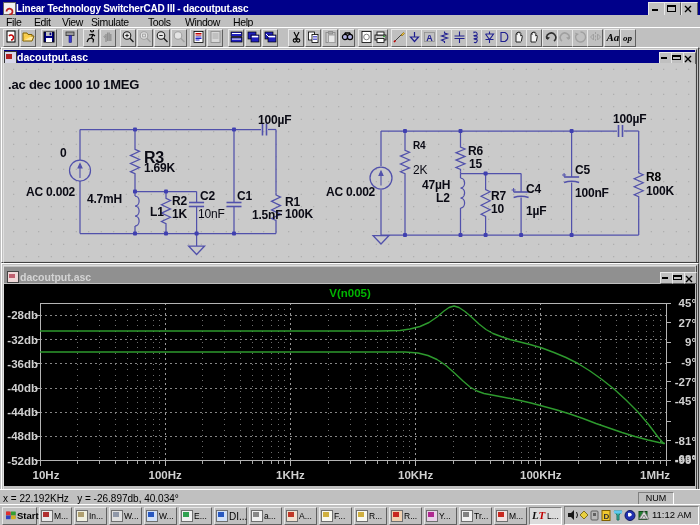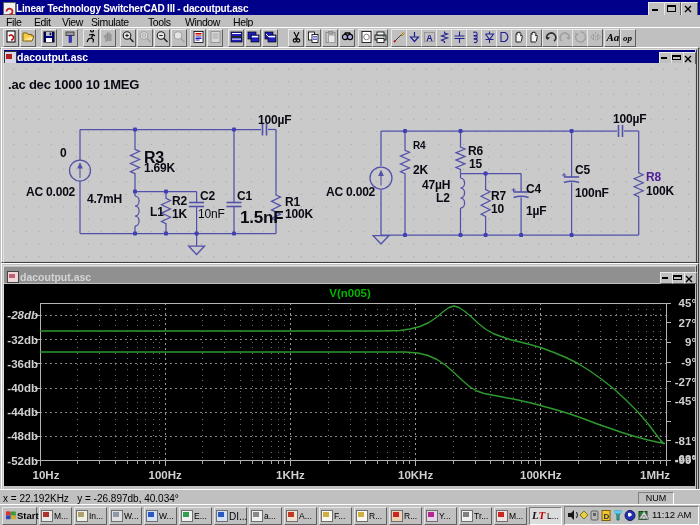--- a/index.html
+++ b/index.html
@@ -376,38 +376,38 @@
 <div class="ab" style="left:26px;top:185px;font-size:12px;font-weight:bold;letter-spacing:-0.2px;color:#0a0a14;white-space:nowrap;">AC 0.002</div>
 <div class="ab" style="left:144px;top:149px;font-size:16px;font-weight:bold;letter-spacing:-0.2px;color:#0a0a14;white-space:nowrap;">R3</div>
 <div class="ab" style="left:144px;top:161px;font-size:12px;font-weight:bold;letter-spacing:-0.2px;color:#0a0a14;white-space:nowrap;">1.69K</div>
 <div class="ab" style="left:87px;top:192px;font-size:12px;font-weight:bold;letter-spacing:-0.2px;color:#0a0a14;white-space:nowrap;">4.7mH</div>
 <div class="ab" style="left:110px;top:205px;font-size:12px;font-weight:bold;letter-spacing:-0.2px;color:#0a0a14;white-space:nowrap;margin-left:40px;">L1</div>
 <div class="ab" style="left:172px;top:194px;font-size:12px;font-weight:bold;letter-spacing:-0.2px;color:#0a0a14;white-space:nowrap;">R2</div>
 <div class="ab" style="left:172px;top:207px;font-size:12px;font-weight:bold;letter-spacing:-0.2px;color:#0a0a14;white-space:nowrap;">1K</div>
 <div class="ab" style="left:200px;top:189px;font-size:12px;font-weight:bold;letter-spacing:-0.2px;color:#0a0a14;white-space:nowrap;">C2</div>
 <div class="ab" style="left:198px;top:207px;font-size:12px;font-weight:normal;letter-spacing:-0.2px;color:#0a0a14;white-space:nowrap;">10nF</div>
 <div class="ab" style="left:237px;top:189px;font-size:12px;font-weight:bold;letter-spacing:-0.2px;color:#0a0a14;white-space:nowrap;">C1</div>
-<div class="ab" style="left:240px;top:208px;font-size:17px;font-weight:bold;letter-spacing:-0.2px;color:#0a0a14;white-space:nowrap;text-align:right;">1.5nF</div>
+<div class="ab" style="left:252px;top:208px;font-size:12px;font-weight:bold;letter-spacing:-0.2px;color:#0a0a14;white-space:nowrap;text-align:right;">1.5nF</div>
 <div class="ab" style="left:285px;top:195px;font-size:12px;font-weight:bold;letter-spacing:-0.2px;color:#0a0a14;white-space:nowrap;">R1</div>
 <div class="ab" style="left:285px;top:207px;font-size:12px;font-weight:bold;letter-spacing:-0.2px;color:#0a0a14;white-space:nowrap;">100K</div>
 <div class="ab" style="left:258px;top:113px;font-size:12px;font-weight:bold;letter-spacing:-0.2px;color:#0a0a14;white-space:nowrap;">100µF</div>
 <div class="ab" style="left:326px;top:185px;font-size:12px;font-weight:bold;letter-spacing:-0.2px;color:#0a0a14;white-space:nowrap;">AC 0.002</div>
 <div class="ab" style="left:413px;top:140px;font-size:10px;font-weight:bold;letter-spacing:-0.2px;color:#0a0a14;white-space:nowrap;">R4</div>
-<div class="ab" style="left:413px;top:163px;font-size:12px;font-weight:bold;letter-spacing:-0.2px;color:#0a0a14;white-space:nowrap;">2K</div>
+<div class="ab" style="left:413px;top:163px;font-size:12px;font-weight:normal;letter-spacing:-0.2px;color:#0a0a14;white-space:nowrap;">2K</div>
 <div class="ab" style="left:468px;top:144px;font-size:12px;font-weight:bold;letter-spacing:-0.2px;color:#0a0a14;white-space:nowrap;">R6</div>
 <div class="ab" style="left:469px;top:157px;font-size:12px;font-weight:bold;letter-spacing:-0.2px;color:#0a0a14;white-space:nowrap;">15</div>
 <div class="ab" style="left:422px;top:178px;font-size:12px;font-weight:bold;letter-spacing:-0.2px;color:#0a0a14;white-space:nowrap;">47µH</div>
 <div class="ab" style="left:436px;top:191px;font-size:12px;font-weight:bold;letter-spacing:-0.2px;color:#0a0a14;white-space:nowrap;">L2</div>
 <div class="ab" style="left:491px;top:189px;font-size:12px;font-weight:bold;letter-spacing:-0.2px;color:#0a0a14;white-space:nowrap;">R7</div>
 <div class="ab" style="left:491px;top:202px;font-size:12px;font-weight:bold;letter-spacing:-0.2px;color:#0a0a14;white-space:nowrap;">10</div>
 <div class="ab" style="left:526px;top:182px;font-size:12px;font-weight:bold;letter-spacing:-0.2px;color:#0a0a14;white-space:nowrap;">C4</div>
 <div class="ab" style="left:526px;top:204px;font-size:12px;font-weight:bold;letter-spacing:-0.2px;color:#0a0a14;white-space:nowrap;">1µF</div>
 <div class="ab" style="left:575px;top:163px;font-size:12px;font-weight:bold;letter-spacing:-0.2px;color:#0a0a14;white-space:nowrap;">C5</div>
 <div class="ab" style="left:575px;top:186px;font-size:12px;font-weight:bold;letter-spacing:-0.2px;color:#0a0a14;white-space:nowrap;">100nF</div>
-<div class="ab" style="left:646px;top:170px;font-size:12px;font-weight:bold;letter-spacing:-0.2px;color:#4c1d95;white-space:nowrap;">R8</div>
+<div class="ab" style="left:646px;top:170px;font-size:12px;font-weight:bold;letter-spacing:-0.2px;color:#000000;white-space:nowrap;">R8</div>
 <div class="ab" style="left:646px;top:184px;font-size:12px;font-weight:bold;letter-spacing:-0.2px;color:#0a0a14;white-space:nowrap;">100K</div>
 <div class="ab" style="left:613px;top:112px;font-size:12px;font-weight:bold;letter-spacing:-0.2px;color:#0a0a14;white-space:nowrap;">100µF</div>
 <div class="ab raised" style="left:1px;top:263px;width:696px;height:225px;border-width:1px;"></div>
 <div class="ab" style="left:3px;top:265px;width:692px;height:223px;border:1px solid #404040;border-top-color:#dfdfdf;border-left-color:#dfdfdf;"></div>
 <div class="ab" style="left:4px;top:267px;width:691px;height:16px;background:#909090;"></div>
 <div class="ab" style="left:7px;top:271px;width:10px;height:10px;background:#f0d8d8;border:1px solid #444;">
     <div class="ab" style="left:1px;top:2px;width:6px;height:4px;background:#c06070;"></div>
   </div>
 <div class="ab tb" style="left:20px;top:271px;font-size:10.5px;letter-spacing:0;color:#d4d4d4;">dacoutput.asc</div>
 <div class="ab btn" style="left:660px;top:272px;width:11px;height:10px;">
@@ -533,21 +533,21 @@
     <line x1="36" y1="176.6" x2="36" y2="181.6" stroke="#b4b4b4" shape-rendering="crispEdges"></line>
     <line x1="161.2" y1="176.6" x2="161.2" y2="181.6" stroke="#b4b4b4" shape-rendering="crispEdges"></line>
     <line x1="286.4" y1="176.6" x2="286.4" y2="181.6" stroke="#b4b4b4" shape-rendering="crispEdges"></line>
     <line x1="411.6" y1="176.6" x2="411.6" y2="181.6" stroke="#b4b4b4" shape-rendering="crispEdges"></line>
     <line x1="536.8" y1="176.6" x2="536.8" y2="181.6" stroke="#b4b4b4" shape-rendering="crispEdges"></line>
     <line x1="662" y1="176.6" x2="662" y2="181.6" stroke="#b4b4b4" shape-rendering="crispEdges"></line>
     <polyline points="36,47 196,47 316,47 376,47 396,46.5 406,45 416,42.5 425,38.5 433,33 440,27 445,23.5 450,22 455,23.5 461,27.5 468,33.5 475,40 482,45.5 489,49.5 497,52.5 506,55.5 516,58 526,60.5 538,64 550,68.5 562,73.5 574,79.5 586,87 598,95.5 610,105 622,116 634,128 645,141 654,153 660,160" fill="none" stroke="#2e9a2e" stroke-width="1.4" stroke-linejoin="round"></polyline>
     <polyline points="36,68 196,68 346,68 401,68 414,69 424,71.5 433,75.5 442,81.5 451,89.5 459,97 466,103 473,107 480,109.5 488,111 501,113.5 514,116 527,119 540,122.5 553,126 566,130 579,134.5 592,139.5 605,144 618,148.5 631,152.5 644,156 655,158.5 661,159.5" fill="none" stroke="#2e9a2e" stroke-width="1.4" stroke-linejoin="round"></polyline>
   </svg>
 <div class="ab" style="left:350px;transform:translateX(-50%);top:287px;font-size:11.5px;font-weight:bold;color:#00b400;white-space:nowrap;">V(n005)</div>
-<div class="ab" style="right:662px;top:309.4px;font-size:11.5px;font-weight:bold;color:#d0d0d0;white-space:nowrap;font-style:italic;">-28db</div>
+<div class="ab" style="right:662px;top:309.4px;font-size:11.5px;font-weight:bold;color:#d0d0d0;white-space:nowrap;">-28db</div>
 <div class="ab" style="right:662px;top:333.6px;font-size:11.5px;font-weight:bold;color:#d0d0d0;white-space:nowrap;">-32db</div>
 <div class="ab" style="right:662px;top:357.8px;font-size:11.5px;font-weight:bold;color:#d0d0d0;white-space:nowrap;">-36db</div>
 <div class="ab" style="right:662px;top:382px;font-size:11.5px;font-weight:bold;color:#d0d0d0;white-space:nowrap;">-40db</div>
 <div class="ab" style="right:662px;top:406.2px;font-size:11.5px;font-weight:bold;color:#d0d0d0;white-space:nowrap;">-44db</div>
 <div class="ab" style="right:662px;top:430.4px;font-size:11.5px;font-weight:bold;color:#d0d0d0;white-space:nowrap;">-48db</div>
 <div class="ab" style="right:662px;top:454.6px;font-size:11.5px;font-weight:bold;color:#d0d0d0;white-space:nowrap;">-52db</div>
 <div class="ab" style="right:4px;top:297px;font-size:11.5px;font-weight:bold;color:#d0d0d0;white-space:nowrap;">45°</div>
 <div class="ab" style="right:4px;top:316.66px;font-size:11.5px;font-weight:bold;color:#d0d0d0;white-space:nowrap;">27°</div>
 <div class="ab" style="right:4px;top:336.32px;font-size:11.5px;font-weight:bold;color:#d0d0d0;white-space:nowrap;">9°</div>
 <div class="ab" style="right:4px;top:355.98px;font-size:11.5px;font-weight:bold;color:#d0d0d0;white-space:nowrap;">-9°</div>

